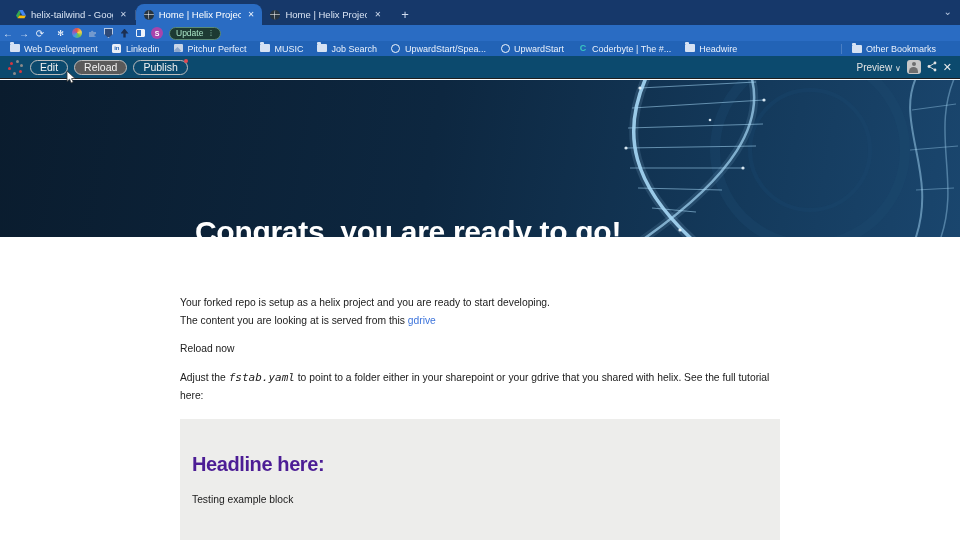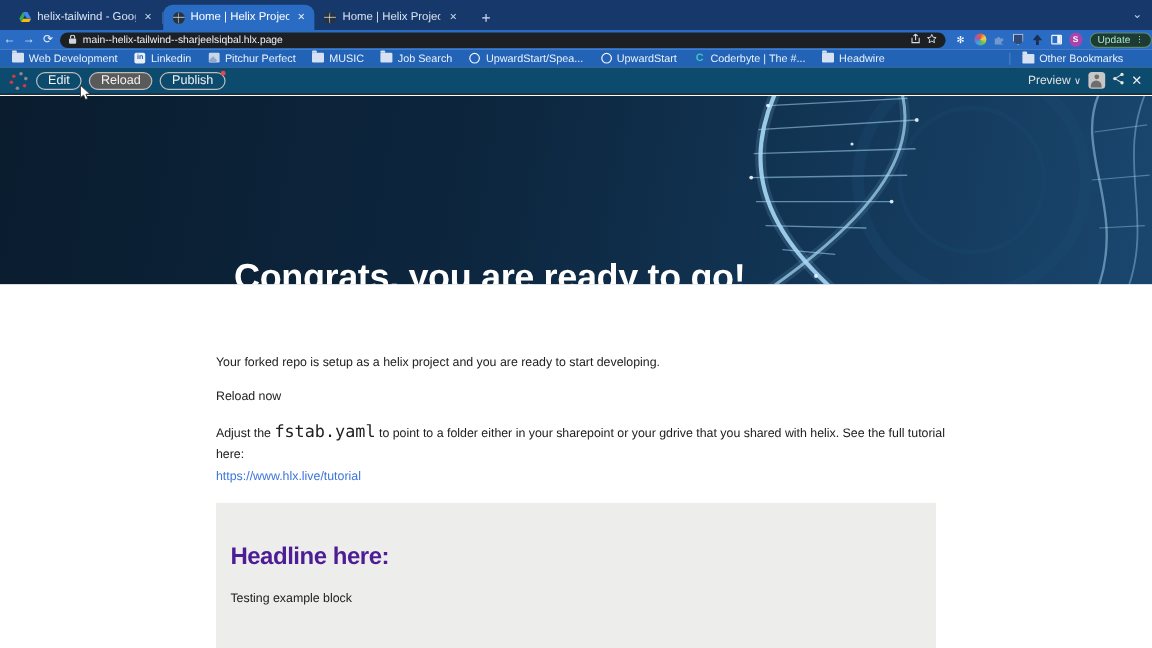--- a/index.html
+++ b/index.html
@@ -70,21 +70,21 @@
   .hero h1 { position:absolute; left:195px; top:136px; top:135px; font-size:30px; font-weight:bold; color:#fff; letter-spacing:-0.3px; top:135px; }
   .hero h1 { top:135px; }
   .hero svg { position:absolute; right:0; top:0; }
 
   
   .main { position:absolute; top:237px; left:0; width:960px; height:303px; background:#fff; }
   .copy { position:absolute; left:180px; top:57px; width:610px; font-size:10.3px; line-height:18px; color:#202020; }
   .copy p { margin:0; }
   .gap1 { height:10px; } .gap2 { height:11px; }
   a.lnk { color:#3d74db; text-decoration:none; }
-  code.mono { font-family:"DejaVu Sans Mono", monospace; font-size:14px; }
+  code.mono { font-family:"DejaVu Sans Mono", monospace; font-size:11px;font-style:italic; }
   .grayblock { position:absolute; left:180px; top:182px; width:600px; height:121px; background:#ededeb; padding:34px 0 0 12px; }
   .grayblock h2 { font-size:20px; font-weight:bold; color:#4c1d95; letter-spacing:-0.4px; }
   .grayblock .bl { font-size:10.3px; color:#202020; margin-top:18px; }
   .grayblock .bl2 { font-size:10.3px; color:#202020; margin-top:10px; }
 
   .cursor { position:absolute; left:66px; top:70px; z-index:50; }
 </style>
 </head>
 <body>
 
@@ -116,37 +116,20 @@
     <span class="tab-close">✕</span>
   </div>
   <div class="newtab">+</div>
   <div class="tabsearch">⌄</div>
 </div>
 
 <div class="navbar">
   <span class="navbtn">←</span>
   <span class="navbtn">→</span>
   <span class="navbtn">⟳</span>
-  <div class="urlbox">
-    <svg width="7" height="8" viewBox="0 0 7 8" style="flex:none">
-      <rect x="0.5" y="3" width="6" height="4.5" rx="1" fill="#cfd5db"></rect>
-      <path d="M1.8 3V2a1.7 1.7 0 0 1 3.4 0v1" stroke="#cfd5db" stroke-width="1" fill="none"></path>
-    </svg>
-    <span class="urltext">main--helix-tailwind--sharjeelsiqbal.hlx.page</span>
-    <span class="right-ic">
-      <svg width="8" height="9" viewBox="0 0 8 9">
-          <path d="M4 0.5v5M2.3 2L4 0.5 5.7 2M1 3.5v4h6v-4" stroke="#d8dde3" stroke-width="0.9" fill="none"></path>
-        </svg>
-    </span>
-    <span class="right-ic">
-      <svg width="9" height="9" viewBox="0 0 10 10">
-          <path d="M5 0.8l1.2 2.6 2.8.3-2.1 1.9.6 2.8L5 7 2.5 8.4l.6-2.8L1 3.7l2.8-.3z" stroke="#d8dde3" stroke-width="0.9" fill="none"></path>
-        </svg>
-    </span>
-  </div>
   <div class="ext-row">
     <span class="ext">✻</span>
     <span class="ext">
         <span class="colorwheel"></span>
       </span>
     <span class="ext puzzle">
       <svg width="10" height="10" viewBox="0 0 10 10">
           <path d="M1 4h2a1.2 1.2 0 1 1 2.4 0H8v2.2a1.2 1.2 0 1 0 0 2.3V9H1z" fill="#aebfd8"></path>
         </svg>
     </span>
@@ -295,25 +278,25 @@
       <line x1="350" y1="70" x2="398" y2="66" stroke-width="1" opacity="0.4"></line>
       <line x1="356" y1="110" x2="394" y2="108" stroke-width="1" opacity="0.4"></line>
     </g>
   </svg>
   <h1>Congrats, you are ready to go!</h1>
 </div>
 
 <div class="main">
   <div class="copy">
     <p><span>Your forked repo is setup as a helix project and you are ready to start developing.</span></p>
+    <p><span>The content you are looking at is served from this </span><a class="lnk" href="#">gdrive</a></p>
     <div class="gap1"></div>
     <p>Reload now</p>
     <div class="gap2"></div>
     <p><span>Adjust the </span><code class="mono">fstab.yaml</code><span> to point to a folder either in your sharepoint or your gdrive that you shared with helix. See the full tutorial here:</span></p>
-    <p><a class="lnk" href="#">https://www.hlx.live/tutorial</a></p>
   </div>
 
   <div class="grayblock">
     <h2>Headline here:</h2>
     <div class="bl">Testing example block</div>
   </div>
 </div>
 
 <svg class="cursor" width="11" height="14" viewBox="0 0 11 14">
   <path d="M1,1 L1,11.5 L3.6,9.3 L5.2,13 L7.2,12.1 L5.6,8.6 L9,8.4 Z" fill="#fff" stroke="#333" stroke-width="0.8"></path>

